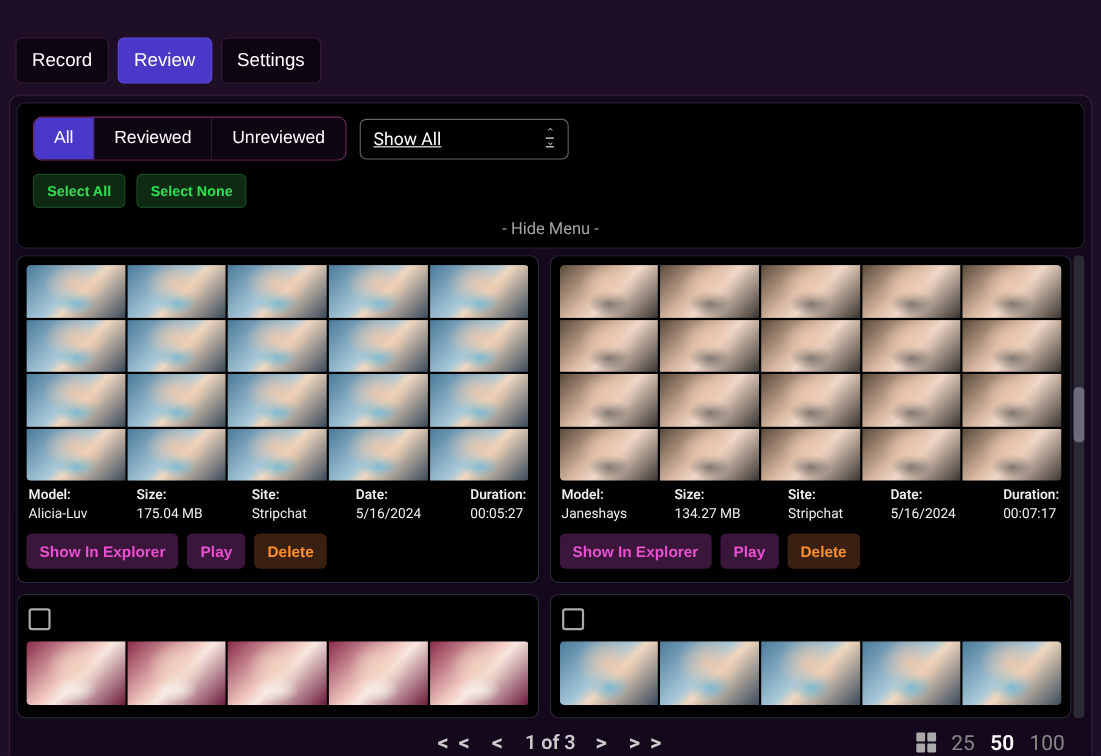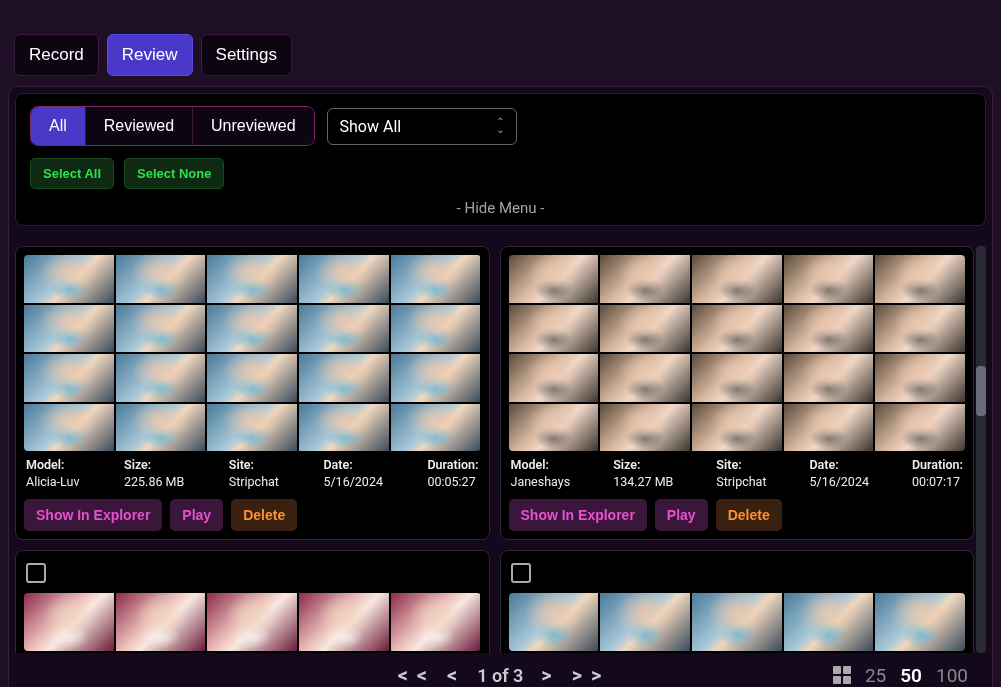--- a/index.html
+++ b/index.html
@@ -42,21 +42,21 @@
     padding: 6px;
     height: 610px;
     display: flex;
     flex-direction: column;
   }
   .filter-bar {
     background: #000;
     border: 1px solid #222030;
     border-radius: 8px;
     padding: 12px 14px 8px;
-    margin-bottom: 20px;
+    margin-bottom: 6px;
   }
   .filter-row1 {
     display: flex;
     align-items: center;
     gap: 12px;
     margin-bottom: 12px;
   }
   .seg-group {
     display: flex;
     border: 1px solid #7a2a6a;
@@ -77,20 +77,21 @@
   .select-wrap {
     border: 1px solid #666;
     border-radius: 6px;
     padding: 8px 12px;
     width: 190px;
     display: flex;
     justify-content: space-between;
     align-items: center;
     cursor: pointer;
     background: #000;
+    text-decoration: underline;
   }
   .select-wrap span:last-child {
     font-size: 10px;
     line-height: 8px;
     color: #aaa;
     letter-spacing: -1px;
   }
   .util-row {
     display: flex;
     gap: 10px;
@@ -321,21 +322,21 @@
           <div class="thumb"></div>
           <div class="thumb"></div>
       </div>
       <div class="meta-row">
         <div class="meta-col">
             <span class="lbl">Model:</span>
             <span>Alicia-Luv</span>
           </div>
         <div class="meta-col">
             <span class="lbl">Size:</span>
-            <span>225.86 MB</span>
+            <span>175.04 MB</span>
           </div>
         <div class="meta-col">
             <span class="lbl">Site:</span>
             <span>Stripchat</span>
           </div>
         <div class="meta-col">
             <span class="lbl">Date:</span>
             <span>5/16/2024</span>
           </div>
         <div class="meta-col">

